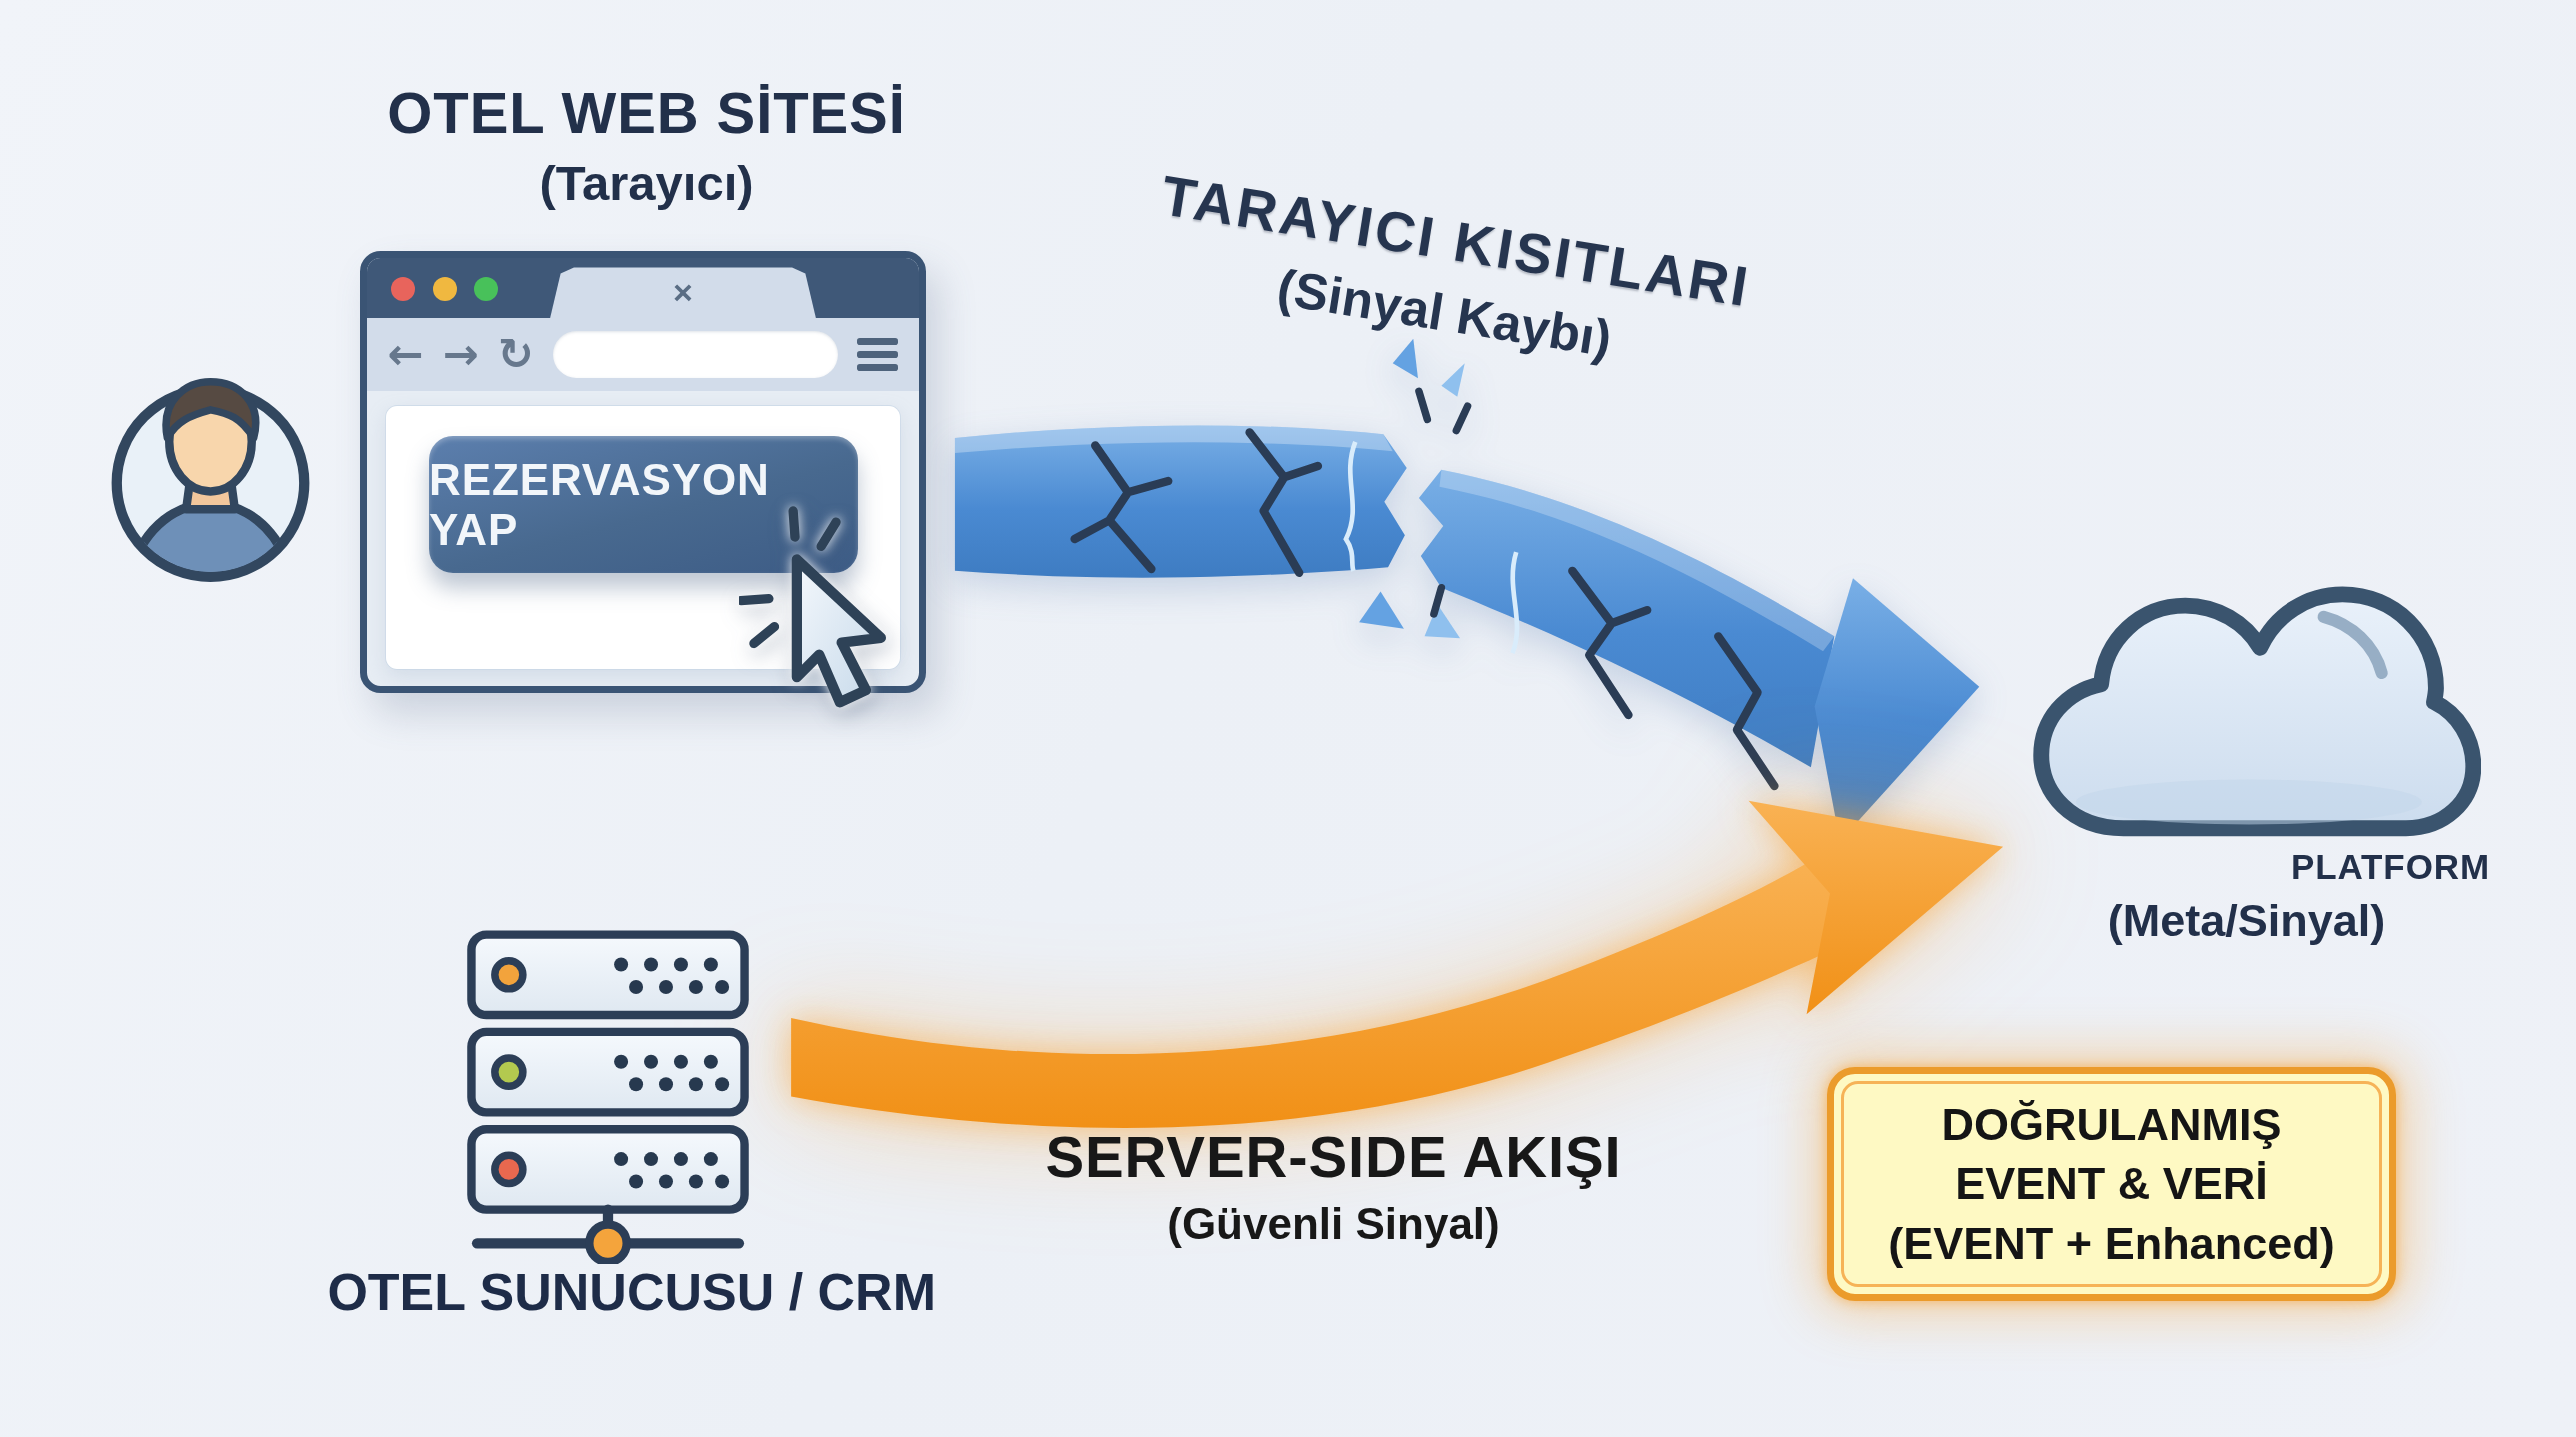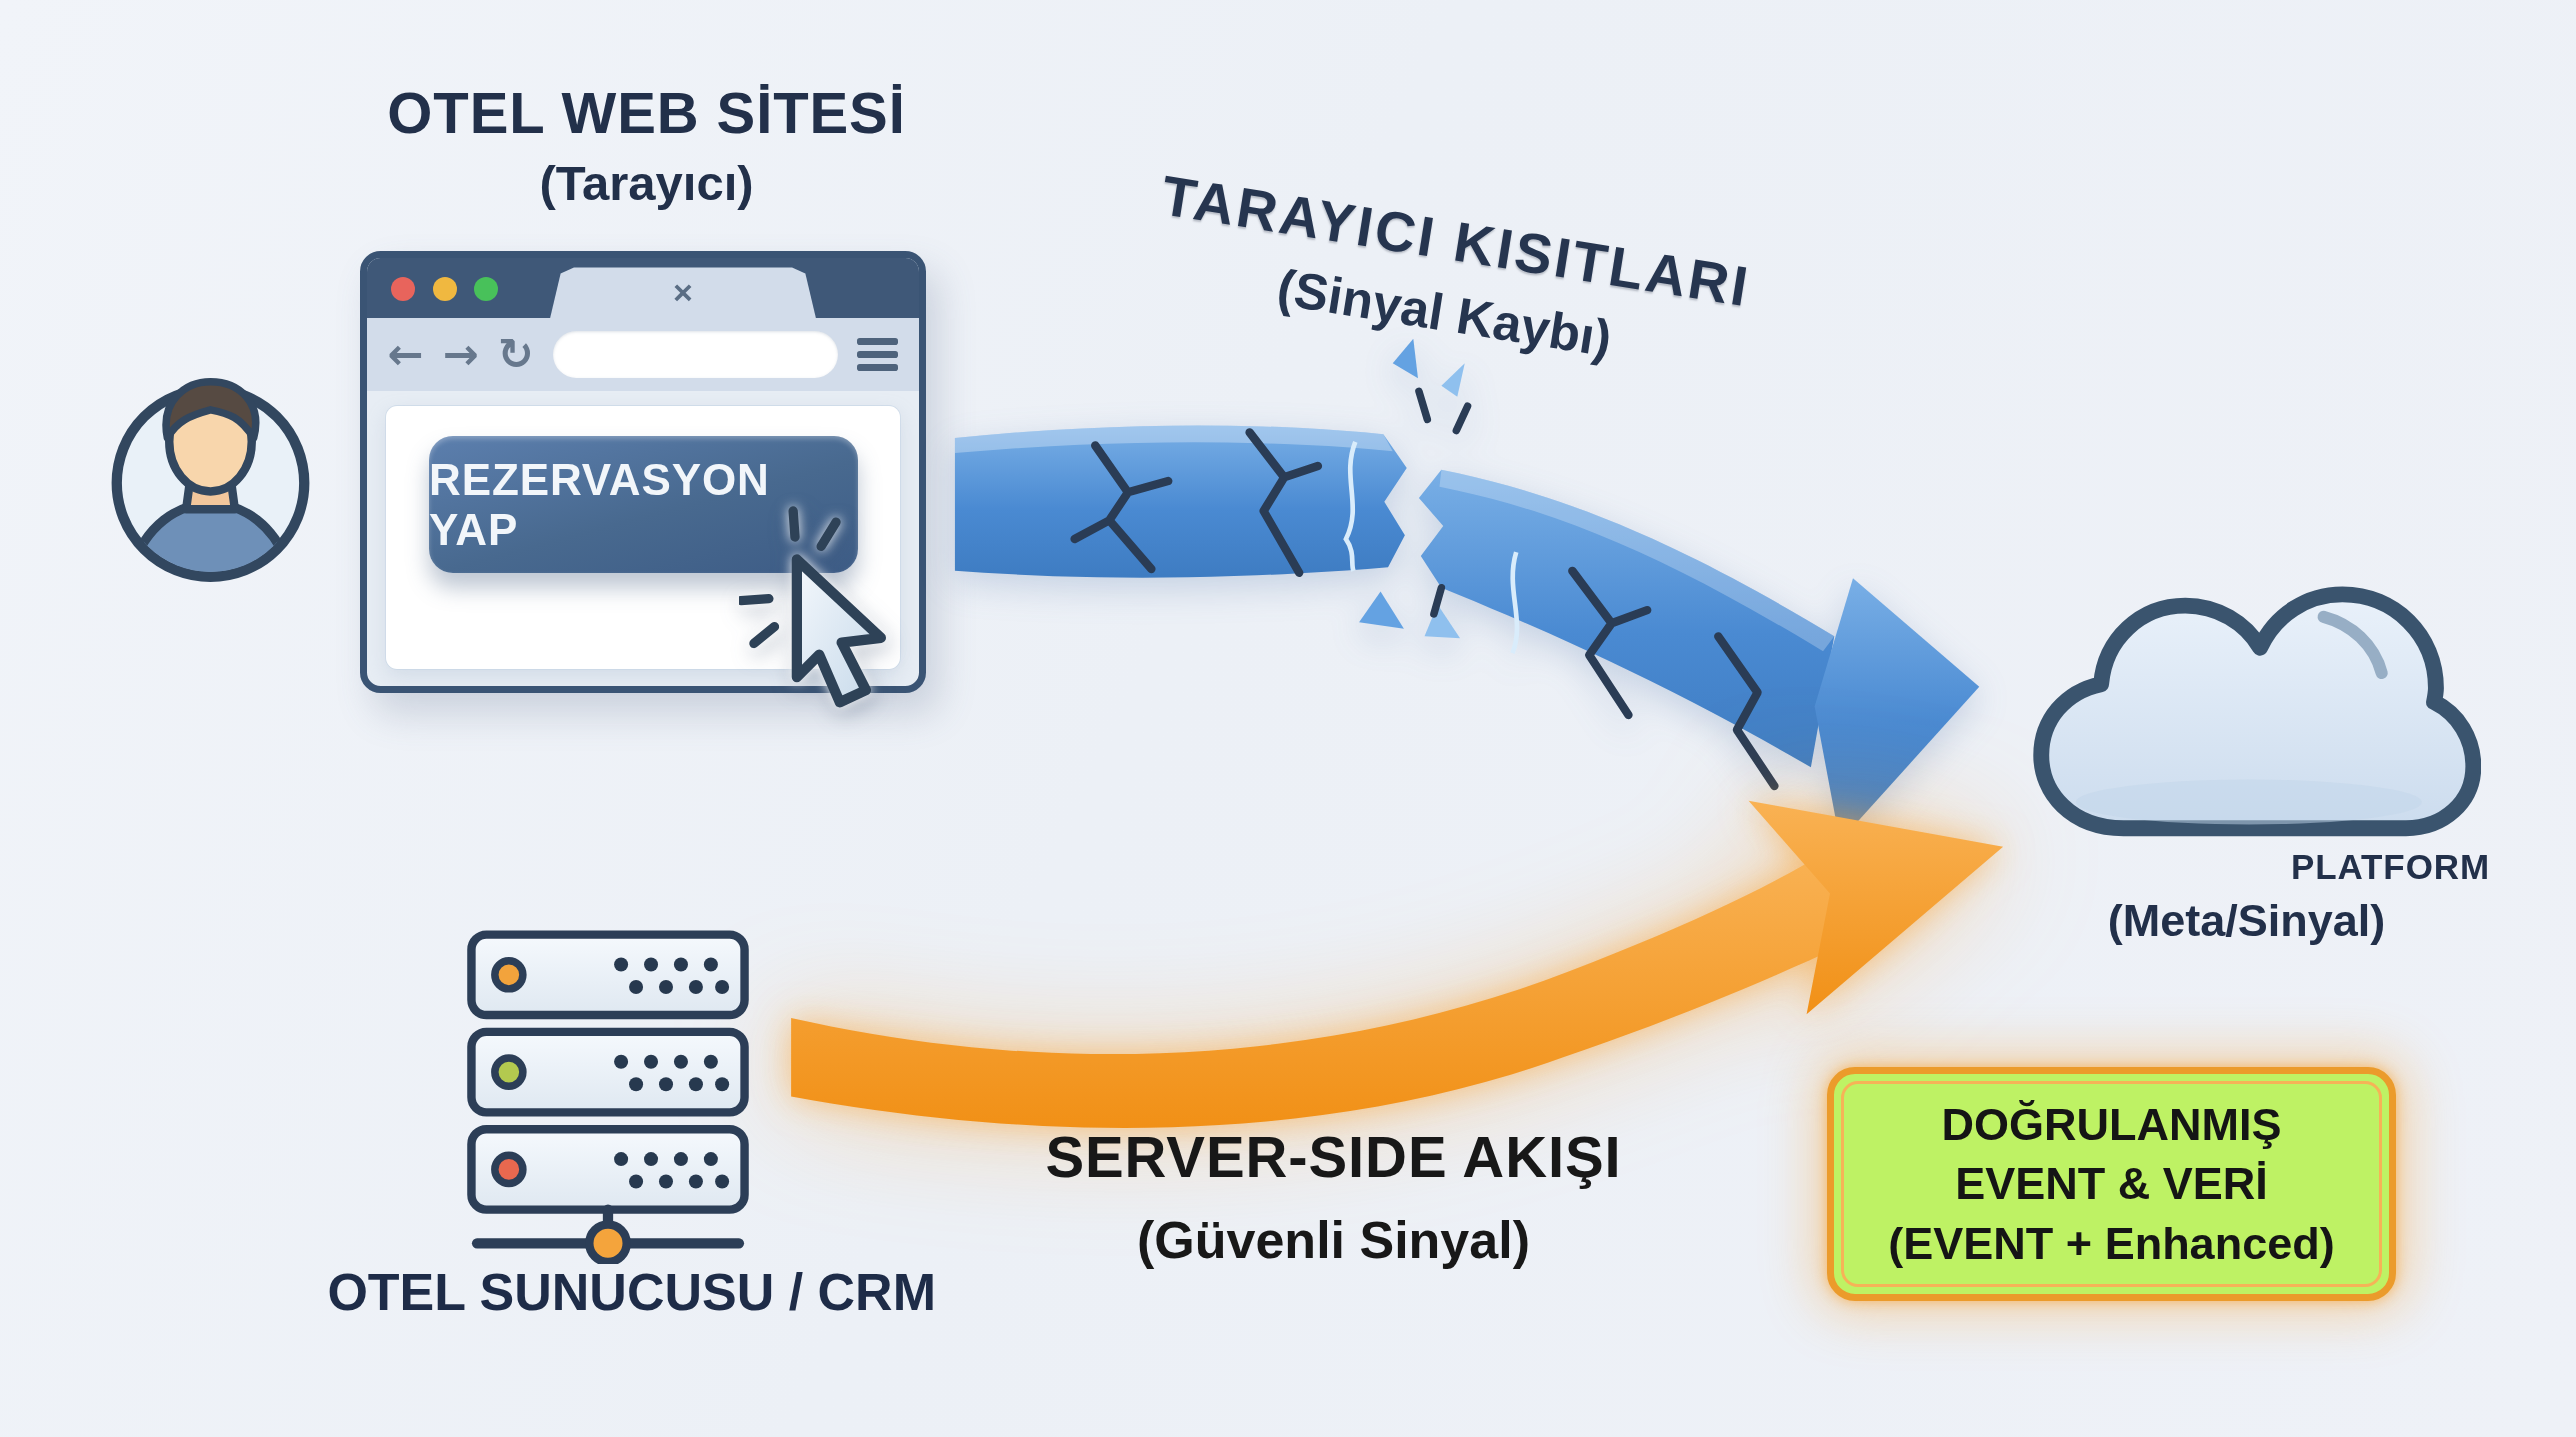--- a/index.html
+++ b/index.html
@@ -22,21 +22,21 @@
   .loss-label .l2{font-size:51px;margin-top:11.2px;}
 
   .platform-label{left:2003px;top:847px;width:487px;}
   .platform-label .l1{font-size:35px;letter-spacing:0.9px;text-align:right;}
   .platform-label .l2{font-size:45px;margin-top:7.5px;}
 
   .server-label{left:271px;top:1262px;width:665px;font-size:52px;color:#1e2c48;text-align:right;}
 
   .flow-label{left:964px;top:1123px;width:739px;color:#181818;}
   .flow-label .l1{font-size:58px;letter-spacing:0.9px;}
-  .flow-label .l2{font-size:52px;margin-top:20px;}
+  .flow-label .l2{font-size:44px;margin-top:9px;}
 
   
   .browser{
     left:360px;top:251px;width:566px;height:442px;
     background:#e7edf4;border:7.5px solid #3a5474;border-radius:20.6px;
     box-shadow:13px 20.6px 37px rgba(80,100,130,.22);
     box-sizing:border-box;overflow:hidden;
   }
   .browser-top{position:relative;height:60px;background:#3f5878;}
   .traffic{position:absolute;top:19px;width:24px;height:24px;border-radius:50%;}
@@ -65,21 +65,21 @@
     position:absolute;left:43px;top:24px;width:429px;height:137px;border-radius:24px;
     background:linear-gradient(165deg,#5c7fae 0%,#48698f 55%,#3d5c86 100%);
     box-shadow:0 15px 22.5px rgba(70,95,130,.35),inset 0 2.8px 5.6px rgba(255,255,255,.28);
     display:flex;align-items:center;justify-content:center;
     color:#f2f6fa;font-size:44px;font-weight:800;letter-spacing:0.9px;margin-top:6px;
   }
 
   
   .verified-box{
     left:1827px;top:1067px;width:569px;height:234px;box-sizing:border-box;
-    background:#bef264;border:7.5px solid #eb9b2b;border-radius:28px;
+    background:#fef9c3;border:7.5px solid #eb9b2b;border-radius:28px;
     box-shadow:0 0 13px rgba(247,162,50,.65),0 0 51px 13px rgba(247,162,50,.38);
     padding:6.6px;
   }
   .verified-inner{
     width:100%;height:100%;box-sizing:border-box;border:3.7px solid #f6b357;border-radius:17px;
     display:flex;flex-direction:column;align-items:center;justify-content:center;
     color:#151515;font-weight:800;font-size:45px;line-height:1.32;text-align:center;
   }
 
   .glow-orange{filter:drop-shadow(0 0 17px rgba(248,160,48,.55)) drop-shadow(0 0 56px rgba(248,160,48,.35));}

